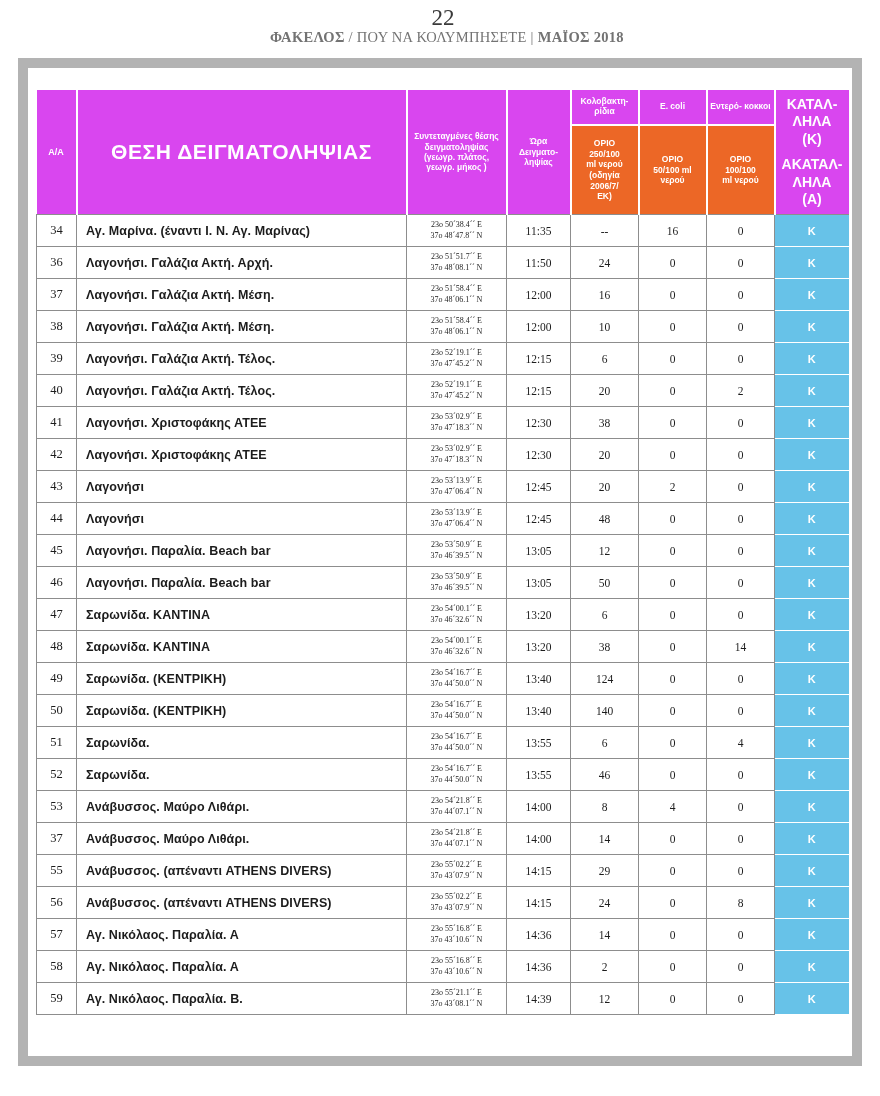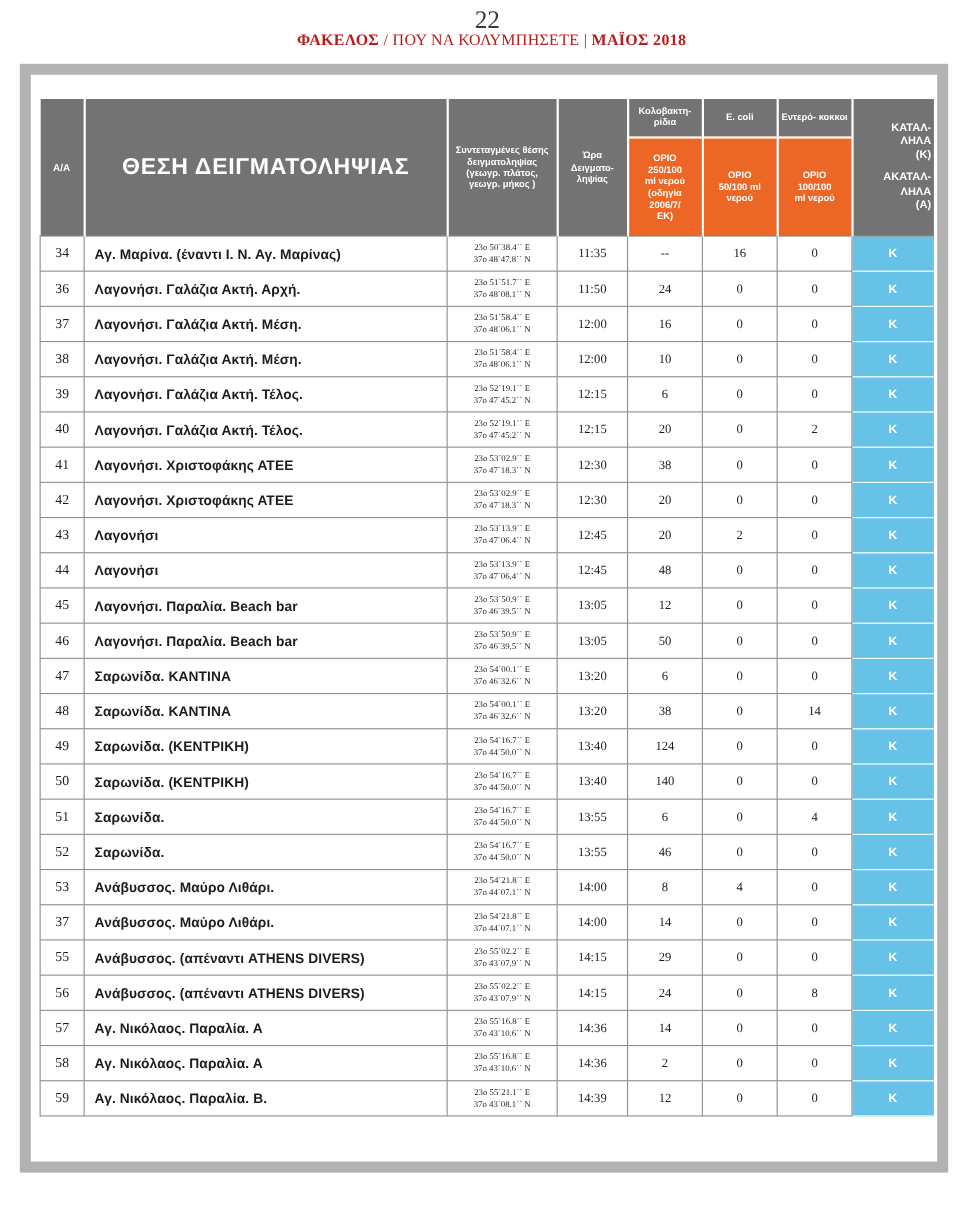--- a/index.html
+++ b/index.html
@@ -58,21 +58,21 @@
     bottom: 1px;
     color: #d9dff0;
     font-size: 11px;
     font-style: italic;
     font-family: "DejaVu Serif", serif;
     line-height: 1;
     opacity: 0.85;
   }
   .kicker {
     font-size: 14.5px;
-    color: #b91c1c;
+    color: #737373;
     letter-spacing: 0.3px;
     white-space: nowrap;
     font-family: "Liberation Serif", "DejaVu Serif", serif;
   }
   .kicker .b { font-weight: bold; }
   .kicker .n { font-weight: normal; }
 
   
   .frame {
     margin: 12px 18px 0 18px;
@@ -93,21 +93,21 @@
   table.sampling col.c-aa     { width: 40px; }
   table.sampling col.c-pos    { width: 330px; }
   table.sampling col.c-coord  { width: 100px; }
   table.sampling col.c-time   { width: 64px; }
   table.sampling col.c-kol    { width: 68px; }
   table.sampling col.c-ecoli  { width: 68px; }
   table.sampling col.c-ent    { width: 68px; }
   table.sampling col.c-suit   { width: 74px; }
 
   thead th {
-    background: #737373;
+    background: #d946ef;
     color: #ffffff;
     vertical-align: middle;
     border-right: 2px solid #ffffff;
     padding: 0;
     font-weight: bold;
   }
   thead th:last-child { border-right: none; }
 
   th.h-aa {
     font-size: 9px;
@@ -139,24 +139,23 @@
     display: flex;
     align-items: center;
     justify-content: center;
     font-size: 8.5px;
     line-height: 1.25;
     padding: 2px 12px;
     box-sizing: border-box;
     border-top: 2px solid #ffffff;
   }
   th.h-suit {
-    font-size: 10px;
+    font-size: 14px;
     line-height: 1.25;
     padding: 2px 2px;
-    text-align: right;
   }
   th.h-suit .gap { display: block; height: 8px; }
 
   tbody td {
     border-bottom: 1px solid #8d8d8d;
     border-right: 1px solid #8d8d8d;
     background: #ffffff;
     height: 32px;
     color: #1c1c1c;
     padding: 0 4px;

